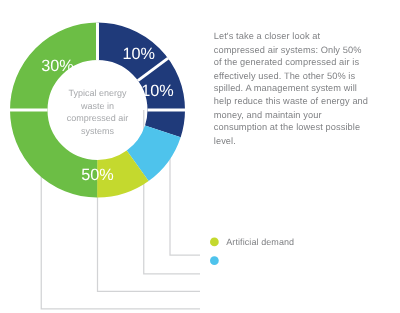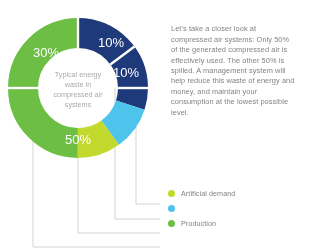--- a/index.html
+++ b/index.html
@@ -138,19 +138,15 @@
   <p id="description">Let's take a closer look at compressed air systems: Only 50% of the generated compressed air is effectively used. The other 50% is spilled. A management system will help reduce this waste of energy and money, and maintain your consumption at the lowest possible level.</p>
 
   <div id="legend">
     <div class="legend-row">
       <span class="legend-dot" style="background: rgb(196, 217, 46);"></span>
       <span class="legend-text">Artificial demand</span>
     </div>
     <div class="legend-row">
       <span class="legend-dot" style="background: rgb(78, 195, 236);"></span>
     </div>
-    <div class="legend-row">
-      <span class="legend-dot" style="background: rgb(108, 190, 69);"></span>
-      <span class="legend-text">Production</span>
-    </div>
   </div>
 
 </div>
 
 </body></html>

